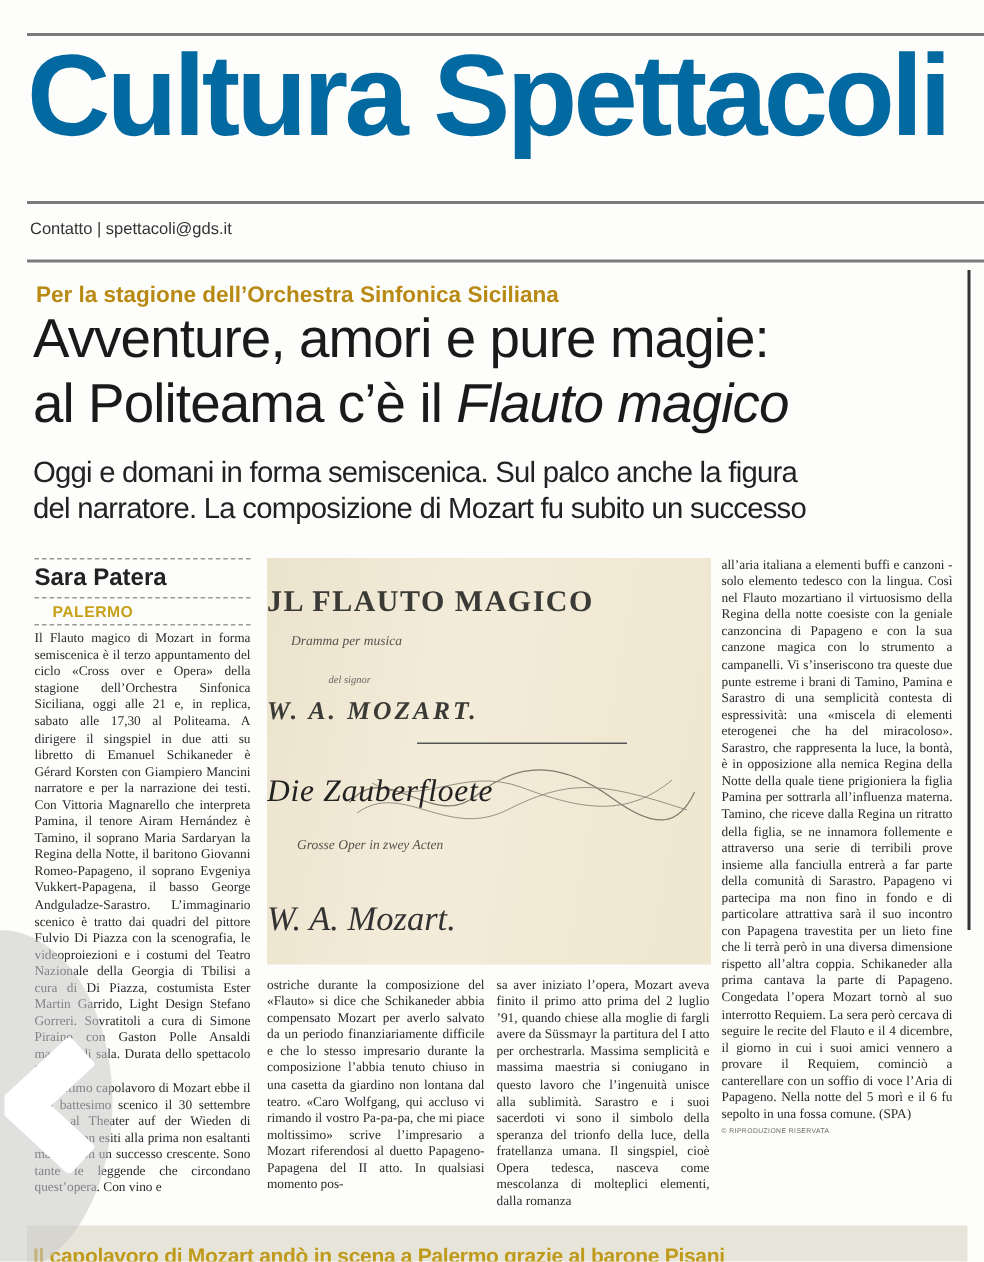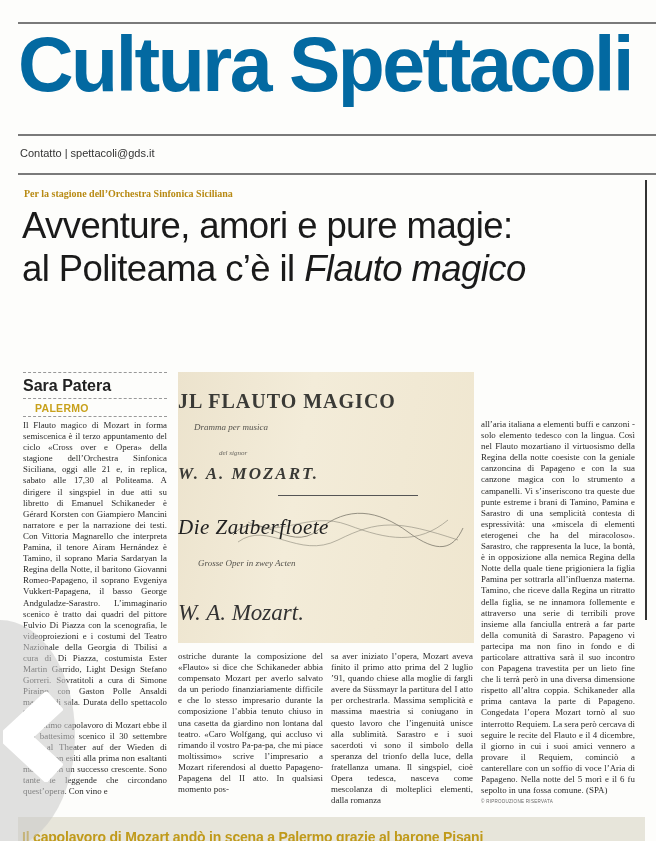--- a/index.html
+++ b/index.html
@@ -26,21 +26,21 @@
       white-space: nowrap;
     }
 
     .right-edge {
       position: absolute; left: 645px; top: 180px; width: 11px; height: 620px;
     }
     .right-edge .vbar { position: absolute; left: 0; top: 0; width: 1.5px; height: 440px; background: #333; }
 
     .kicker {
       position: absolute; left: 24px; top: 188px;
-      font-family: Liberation Serif, serif; font-weight: 700; font-size: 10px;
+      font-family: Liberation Sans, sans-serif; font-weight: 700; font-size: 15px;
       color: #b88a13; white-space: nowrap;
     }
     .headline {
       position: absolute; left: 22px; top: 204px; width: 615px;
       font-family: "Liberation Sans", sans-serif; font-weight: 400;
       font-size: 36.5px; line-height: 43px; letter-spacing: -0.6px; color: #1a1a1a;
       white-space: nowrap;
     }
     .headline em { font-style: italic; }
     .subhead {
@@ -80,21 +80,21 @@
     .fig-t4 { top: 92px; font-family: "Liberation Serif", serif; font-style: italic; font-weight: 700; font-size: 17px; letter-spacing: 2px; }
     .fig-hr { position: absolute; left: 100px; width: 140px; top: 123px; height: 1px; background: #555; }
     .fig-t5 { top: 143px; font-family: "Liberation Serif", serif; font-size: 21px; font-style: italic; letter-spacing: 0.5px; color: #222; }
     .fig-swirl { position: absolute; left: 50px; top: 128px; width: 240px; height: 60px; }
     .fig-t6 { top: 186px; font-family: "Liberation Serif", serif; font-style: italic; font-size: 9px; color: #55534d; padding-left: 20px; }
     .fig-t7 { top: 228px; font-family: "Liberation Serif", serif; font-style: italic; font-size: 23px; color: #333; }
     .fig-t8 { top: 258px; font-family: Liberation Serif, serif; font-style: italic; font-size: 10px; color: #55534d; margin-top: 16px; }
 
     .col-mid1 { position: absolute; left: 178px; top: 651px; width: 145px; }
     .col-mid2 { position: absolute; left: 331px; top: 651px; width: 142px; }
-    .col-right { position: absolute; left: 481px; top: 371px; width: 154px; margin-top: 48px; }
+    .col-right { position: absolute; left: 481px; top: 371px; width: 154px; }
     .copyright {
       font-family: "Liberation Sans", sans-serif; font-size: 4.5px; color: #666; letter-spacing: 0.3px; margin-top: 3px;
     }
 
     .next-box {
       position: absolute; left: 18px; top: 817px; width: 627px; height: 30px;
       background: #e7e5da;
     }
     .next-title {
       position: absolute; left: 22px; top: 829px;
@@ -128,20 +128,24 @@
     <div class="vbar"></div>
   </div>
 
   <div class="kicker">Per la stagione dell’Orchestra Sinfonica Siciliana</div>
 
   <div class="headline">
     <div>Avventure, amori e pure magie:</div>
     <div><span>al Politeama c’è il </span><em>Flauto magico</em></div>
   </div>
 
+  <div class="subhead">
+    <div>Oggi e domani in forma semiscenica. Sul palco anche la figura</div>
+    <div>del narratore. La composizione di Mozart fu subito un successo</div>
+  </div>
 
   <div class="col-left">
     <div class="dash"></div>
     <div class="byline">Sara Patera</div>
     <div class="dash"></div>
     <div class="location">PALERMO</div>
     <div class="dash"></div>
     <div class="body-text">
       <p>Il Flauto magico di Mozart in forma semiscenica è il terzo appuntamento del ciclo «Cross over e Opera» della stagione dell’Orchestra Sinfonica Siciliana, oggi alle 21 e, in replica, sabato alle 17,30 al Politeama. A dirigere il singspiel in due atti su libretto di Emanuel Schikaneder è Gérard Korsten con Giampiero Mancini narratore e per la narrazione dei testi. Con Vittoria Magnarello che interpreta Pamina, il tenore Airam Hernández è Tamino, il soprano Maria Sardaryan la Regina della Notte, il baritono Giovanni Romeo-Papageno, il soprano Evgeniya Vukkert-Papagena, il basso George Andguladze-Sarastro. L’immaginario scenico è tratto dai quadri del pittore Fulvio Di Piazza con la scenografia, le videoproiezioni e i costumi del Teatro Nazionale della Georgia di Tbilisi a cura di Di Piazza, costumista Ester Martin Garrido, Light Design Stefano Gorreri. Sovratitoli a cura di Simone Piraino con Gaston Polle Ansaldi maestro di sala. Durata dello spettacolo 90'.</p>
       <p>L’ultimo capolavoro di Mozart ebbe il suo battesimo scenico il 30 settembre 1791 al Theater auf der Wieden di Vienna con esiti alla prima non esaltanti ma poi con un successo crescente. Sono tante le leggende che circondano quest’opera. Con vino e</p>

